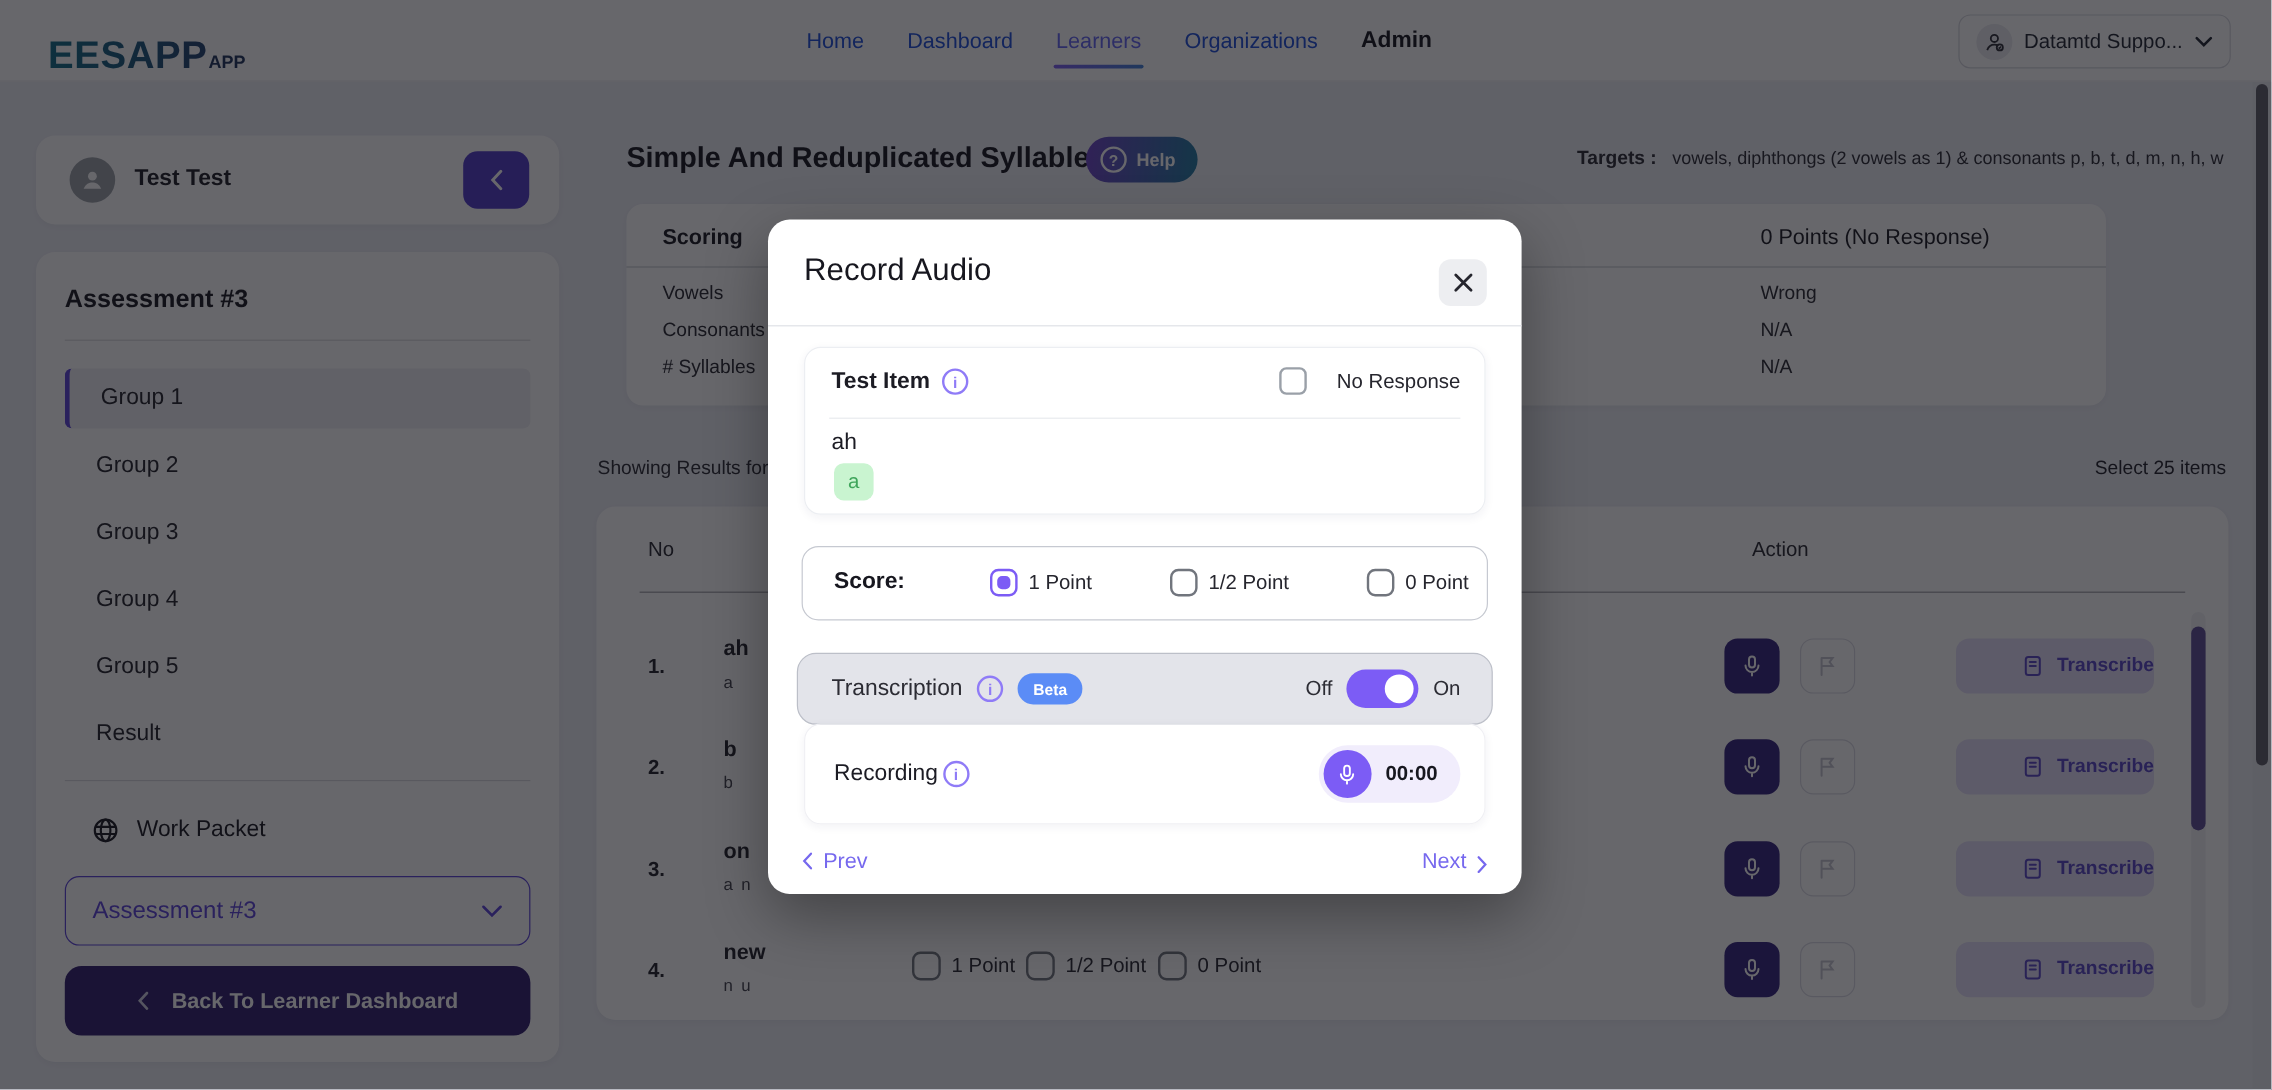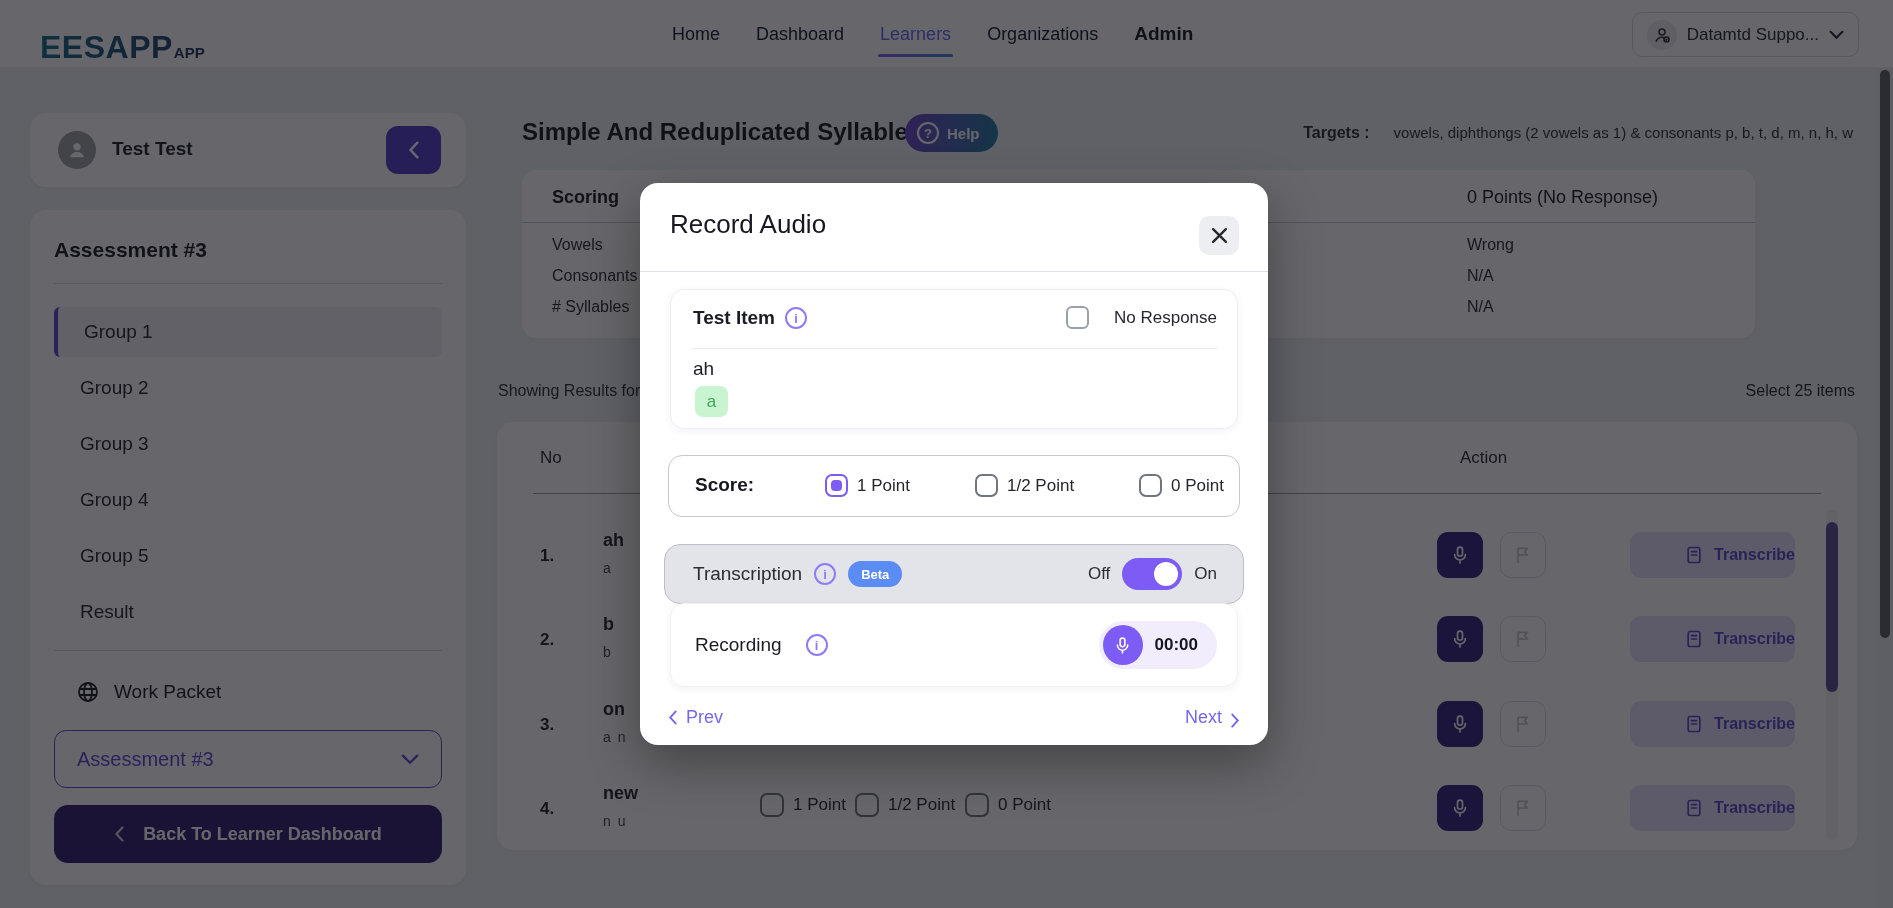--- a/index.html
+++ b/index.html
@@ -6,21 +6,21 @@
   html,body { background:#cfd2da; }
   body { font-family:"Liberation Sans", sans-serif; }
   .stage { position:relative; width:1893px; height:908px; background:#EDEFF5; overflow:hidden; }
 
   
   .navbar { position:absolute; top:0; left:0; width:100%; height:68px; background:#ffffff; border-bottom:1px solid #ececf1; z-index:10; }
   .logo { position:absolute; left:40px; top:14px; display:flex; align-items:baseline; cursor:pointer; }
   .logo-main { font-size:32px; font-weight:800; letter-spacing:.5px; background:linear-gradient(90deg,#0d6b86,#20406e); -webkit-background-clip:text; background-clip:text; color:transparent; }
   .logo-sub { font-size:15px; font-weight:800; color:#1d3259; margin-left:1px;margin-top:30px; }
   .nav-links { position:absolute; left:672px; top:0; height:68px; display:flex; align-items:center; gap:36px; }
-  .nav-link { font-size:18px; color:#0f172a; cursor:pointer; position:relative; }
+  .nav-link { font-size:18px; color:#1d4ed8; cursor:pointer; position:relative; }
   .nav-link.active { color:#6366F1; }
   .nav-link.active::after { content:""; position:absolute; left:-2px; right:-2px; bottom:-12px; height:3px; border-radius:2px; background:linear-gradient(90deg,#7b5cf0,#3f7fd6); }
   .nav-link.admin { font-weight:700; color:#14141c; font-size:19px; }
   .user-chip { position:absolute; right:34px; top:12px; height:45px; display:flex; align-items:center; gap:10px; padding:0 14px; border:1px solid #d5d7dd; border-radius:10px; background:#fff; cursor:pointer; }
   .user-avatar { width:30px; height:30px; border-radius:50%; background:#e8e9ee; display:flex; align-items:center; justify-content:center; }
   .user-name { font-size:17px; color:#1f2430; }
 
   
   .sidebar { position:absolute; left:30px; top:113px; width:436px; z-index:5; }
   .learner-card { position:relative; height:74px; background:#fff; border-radius:16px; box-shadow:0 2px 6px rgba(30,30,60,.05); }
@@ -38,21 +38,21 @@
   .back-btn { position:absolute; left:24px; right:24px; top:595px; height:58px; background:#2E1C6E; border:none; border-radius:14px; display:flex; align-items:center; justify-content:center; gap:18px; cursor:pointer; }
   .back-btn span { color:#ffffff; font-size:18px; font-weight:600; }
 
   
   .main { position:absolute; left:497px; top:110px; width:1360px; z-index:4; }
   .title-row { position:relative; height:48px; }
   .page-title { position:absolute; left:25px; top:8px; font-size:24px; font-weight:700; color:#15151d; }
   .help-btn { position:absolute; left:408px; top:4px; height:38px; padding:0 18px 0 12px; border:none; border-radius:19px; background:linear-gradient(95deg,#6d42c7,#1f7a9e); color:#fff; display:flex; align-items:center; gap:8px; font-size:15px; font-weight:700; cursor:pointer; }
   .help-q { width:22px; height:22px; border:2px solid #fff; border-radius:50%; display:flex; align-items:center; justify-content:center; font-size:13px; font-weight:700; }
   .targets { position:absolute; right:4px; top:14px; font-size:15px; color:#2a2a33; }
-  .targets b { font-size:16px; margin-right:24px; }
+  .targets b { font-size:16px; margin-right:13px; }
 
   .scoring-card { position:relative; margin:12px 0 0 25px; width:1233px; height:168px; background:#fff; border-radius:14px; box-shadow:0 2px 6px rgba(30,30,60,.05); }
   .sc-divider { position:absolute; top:52px; left:0; right:0; height:1px; background:#c9ccd3; }
   .sc-header-left { position:absolute; left:30px; top:17px; font-size:18px; font-weight:700; color:#17171f; }
   .sc-header-right { position:absolute; left:945px; top:17px; font-size:18px; color:#17171f; }
   .sc-rows-left { position:absolute; left:30px; top:66px; display:flex; flex-direction:column; gap:13px; }
   .sc-rows-right { position:absolute; left:945px; top:66px; display:flex; flex-direction:column; gap:13px; }
   .sc-row { font-size:16px; color:#26262e; height:18px; }
 
   .results-meta { position:relative; height:34px; margin-top:40px; }
@@ -108,21 +108,21 @@
   .trans-bar { position:absolute; left:24px; top:361px; width:580px; height:60px; background:#E3E4EA; border:1.5px solid #bcbfc8; border-radius:16px; display:flex; align-items:center; justify-content:space-between; padding:0 26px 0 28px; }
   .trans-left { display:flex; align-items:center; gap:12px; }
   .trans-label { font-size:19px; color:#2c2c34; }
   .beta-pill { height:26px; padding:0 13px; background:#5B8CF6; border-radius:13px; color:#fff; font-size:13px; font-weight:700; display:flex; align-items:center; }
   .trans-right { display:flex; align-items:center; gap:12px; }
   .onoff { font-size:17px; color:#2c2c34; }
   .toggle { width:60px; height:32px; border-radius:16px; background:#7C5CF5; position:relative; cursor:pointer; }
   .toggle .knob { position:absolute; right:4px; top:4px; width:24px; height:24px; border-radius:50%; background:#fff; }
 
   .rec-card { position:absolute; left:30px; top:420px; width:568px; height:84px; border:1px solid #f0f0f4; border-radius:14px; box-shadow:0 2px 8px rgba(40,40,80,.06); display:flex; align-items:center; justify-content:space-between; padding:0 20px 0 24px; }
-  .rec-left { display:flex; align-items:center; gap:24px; }
+  .rec-left { display:flex; align-items:center; gap:4px; }
   .rec-label { font-size:19px; color:#1c1c24; }
   .rec-pill { height:48px; border-radius:24px; background:#F1EDFC; display:flex; align-items:center; padding:4px; }
   .rec-mic { width:40px; height:40px; border-radius:50%; background:#7C5CF5; border:none; display:flex; align-items:center; justify-content:center; cursor:pointer; }
   .rec-timer { font-size:17px; font-weight:700; color:#17171f; margin:0 15px 0 12px; }
 
   .modal-footer { position:absolute; left:28px; right:28px; top:522px; height:30px; }
   .prev-link { position:absolute; left:0; top:2px; display:flex; align-items:center; gap:8px; color:#7668EE; font-size:18px; cursor:pointer; }
   .next-link { position:absolute; right:0; top:2px; display:flex; align-items:flex-end; gap:8px; color:#7668EE; font-size:18px; cursor:pointer; }
 
   .info-icon { width:22px; height:22px; border:2px solid #8F7BF7; border-radius:50%; color:#8F7BF7; font-size:13px; font-weight:700; display:inline-flex; align-items:center; justify-content:center; flex:none; font-style:normal; }

